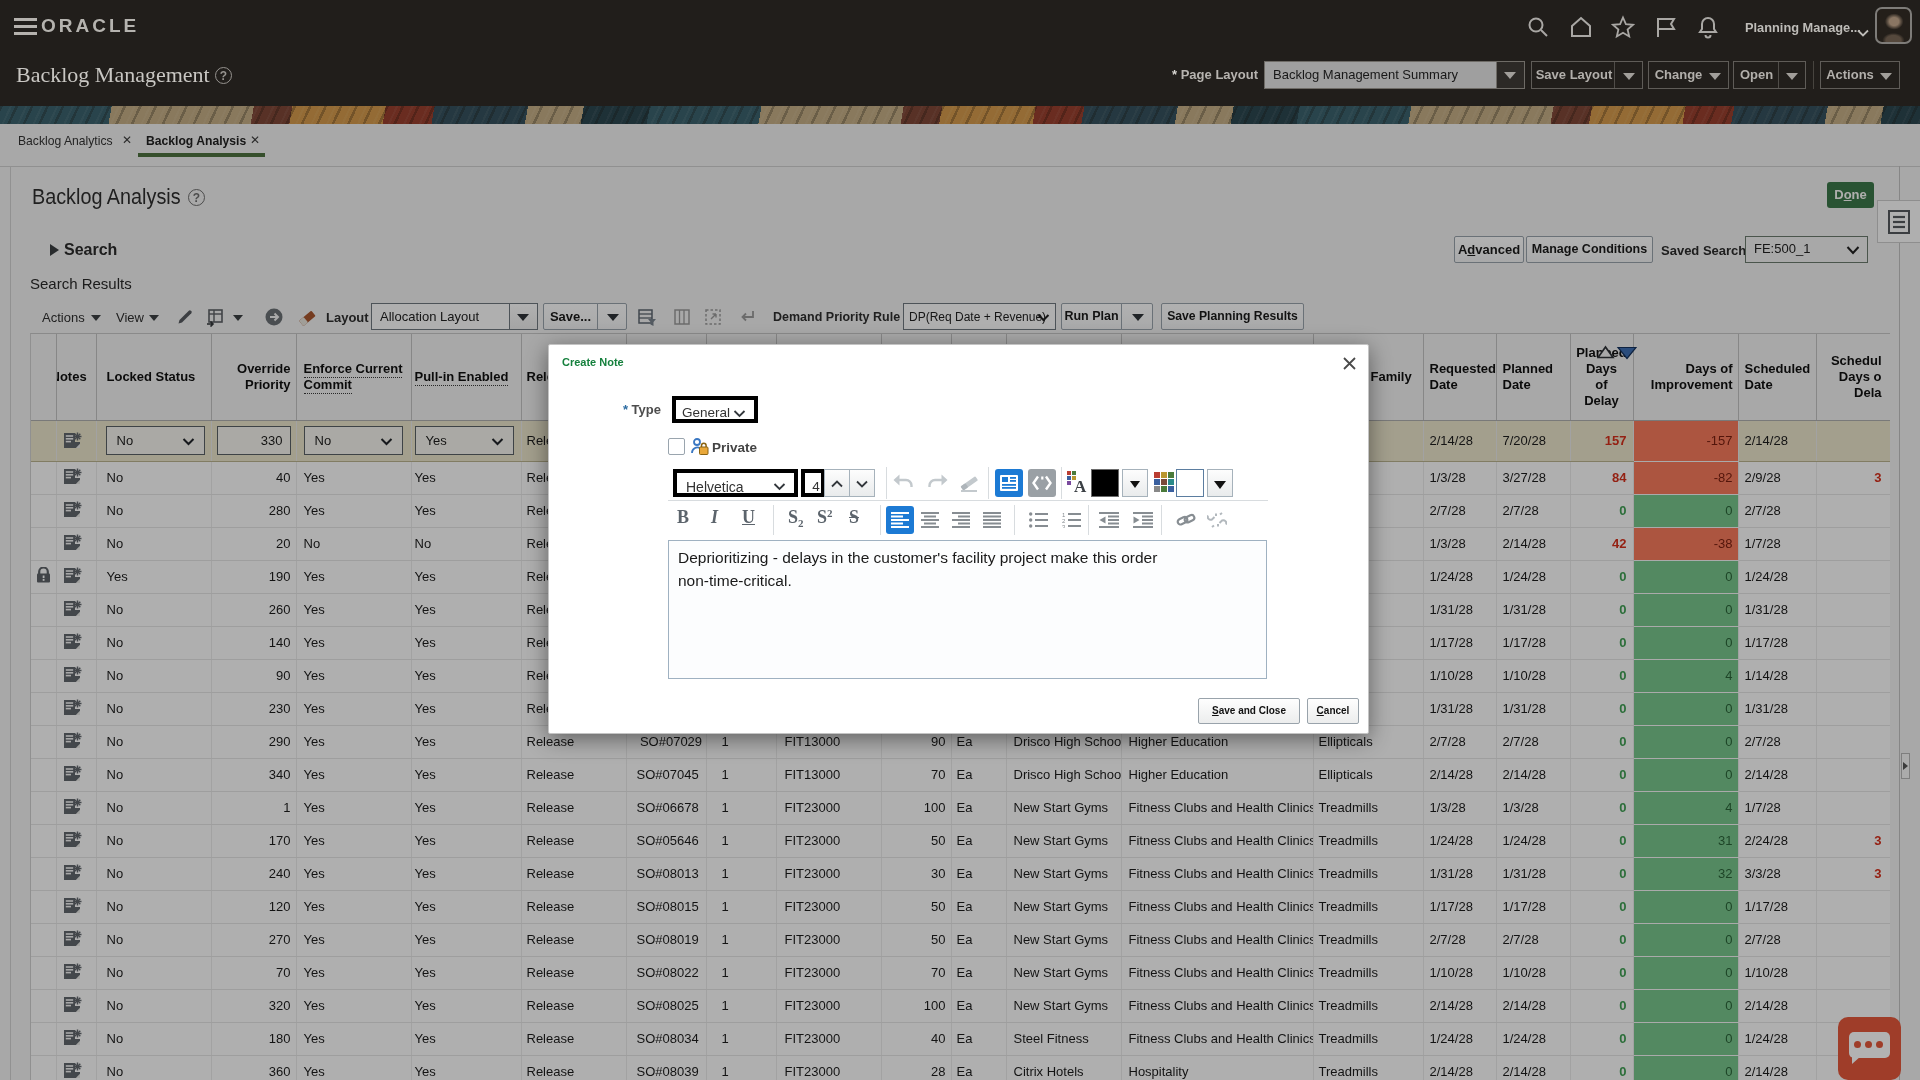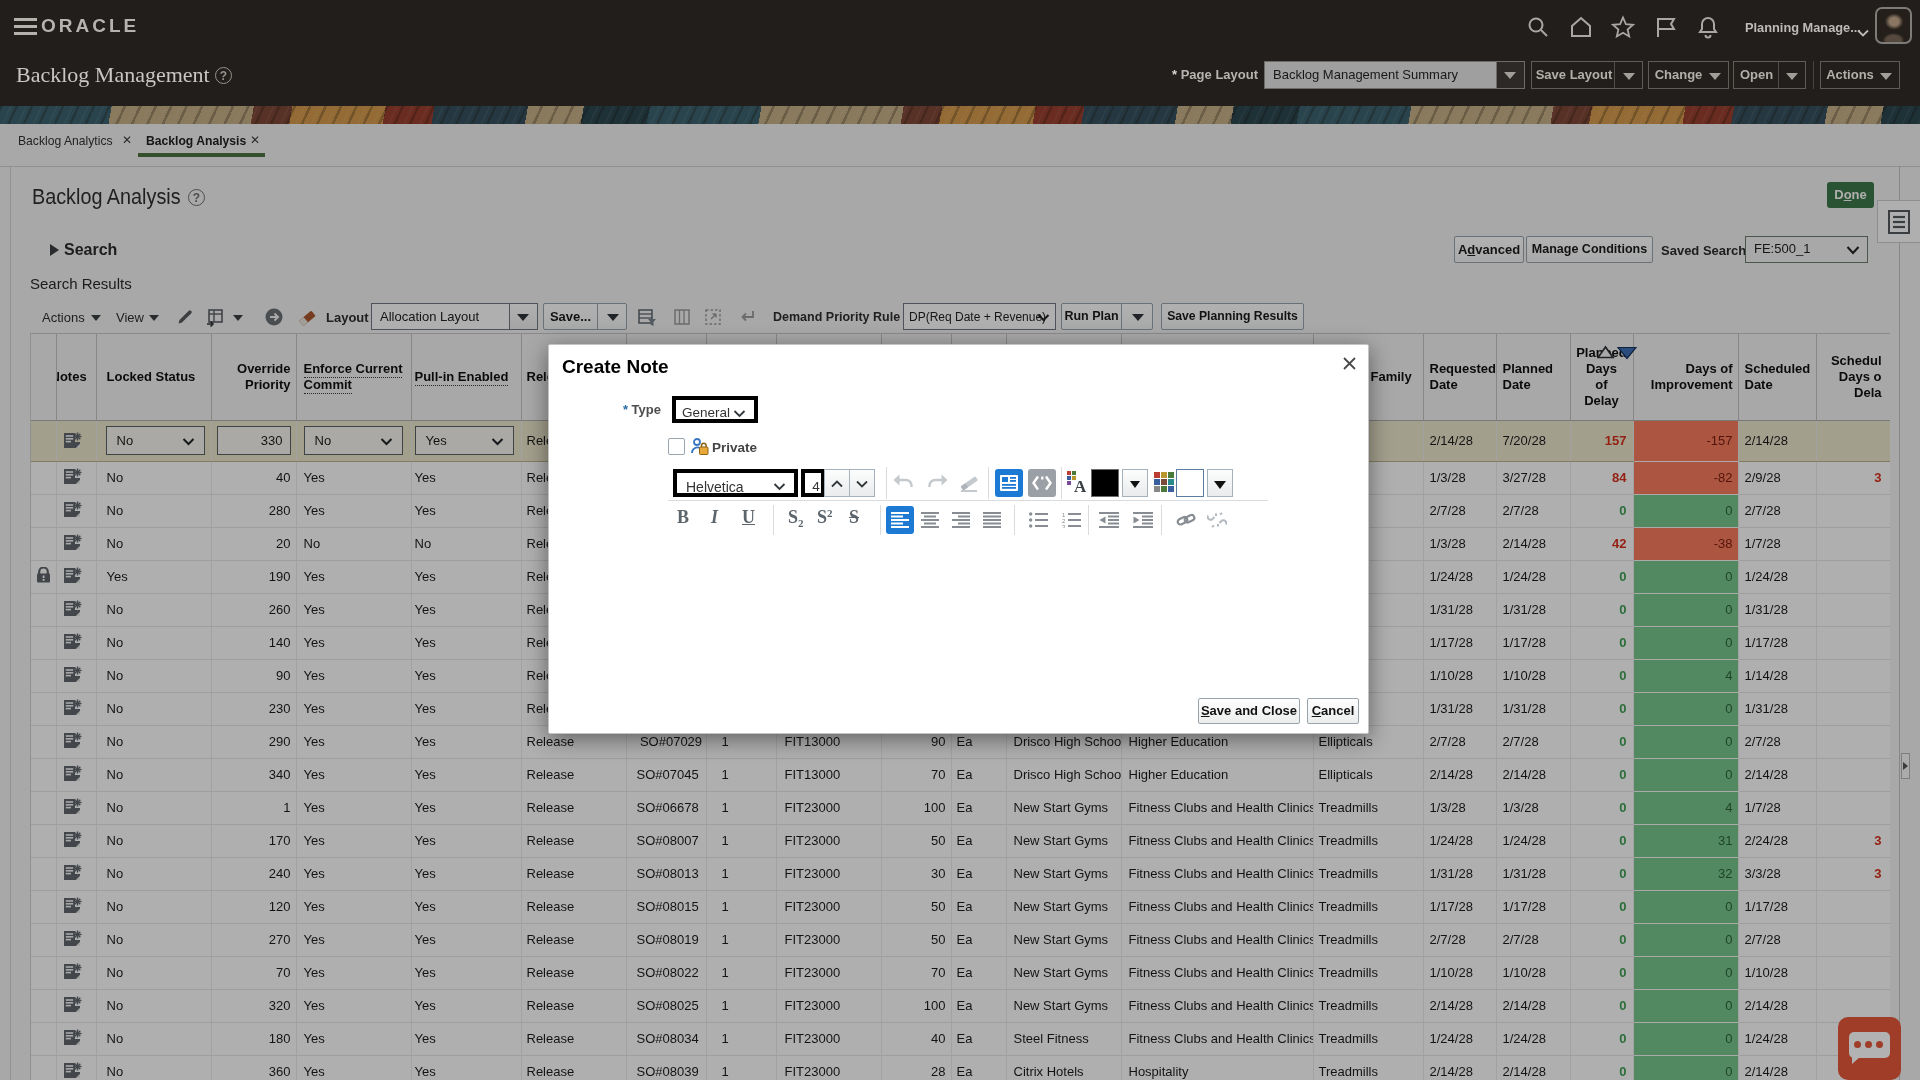--- a/index.html
+++ b/index.html
@@ -12,21 +12,21 @@
 #tbl{position:absolute;left:30px;top:333px;width:1860px;height:747px;overflow:hidden;border-top:1px solid #c6c6c6;border-left:1px solid #cfcfcf;}
 #tbl table{border-collapse:collapse;table-layout:fixed;width:1860px;font-size:13px;color:#1c1c1c;}
 #tbl td{border-right:1px solid #e8e8e8;border-bottom:1px solid #e2e2e2;background:#fbfbfb;white-space:nowrap;overflow:hidden;}
 #tbl tr.sel td{background:#eae4cb;border-bottom:1px solid #b9b28f;border-top:1px solid #b9b28f;}
 #tbl th{border-right:1px solid #c2c2c2;border-bottom:1px solid #aeaeae;font-size:13px;color:#111;vertical-align:middle;line-height:16px;background:#f1f1f1;}
 .dot{border-bottom:1px dotted #3a3a3a;padding-bottom:1px;}
 .ctl{display:inline-block;height:29px;border:1px solid #5a6165;background:#f4f3ec;font-size:13px;line-height:27px;padding-left:10px;position:relative;vertical-align:middle;}
 .ctl .chv{position:absolute;right:9px;top:11px;}
 #overlay{position:absolute;left:0;top:106px;width:1920px;height:974px;background:rgba(0,0,0,0.30);}
 #modal{position:absolute;left:548px;top:344px;width:821px;height:390px;background:#fff;border:1px solid #c4c4c4;border-radius:2px;box-shadow:0 5px 22px rgba(0,0,0,0.45);font-size:13px;color:#333;}
-.mbtn{position:absolute;height:26px;border:1px solid #99a3ab;background:linear-gradient(#fefefe,#eceded);color:#111;font-size:13px;font-weight:bold;text-align:center;line-height:24px;border-radius:2px;}
+.mbtn{position:absolute;height:26px;border:1px solid #99a3ab;background:linear-gradient(#fefefe,#eceded);color:#111;font-size:10px;font-weight:bold;text-align:center;line-height:24px;border-radius:2px;}
 .tb1{position:absolute;height:28px;border:4px solid #000000;background:#fff;}
 .tbb{position:absolute;width:26px;height:28px;border:1px solid #a6b2bb;background:linear-gradient(#fdfdfd,#e9ebec);text-align:center;}
 .sep{position:absolute;width:1px;background:#d8dcdf;}
 .srf{font-family:"Liberation Serif",serif;color:#5c646c;font-size:18px;font-weight:bold;}
 
 #banner{background:
  repeating-linear-gradient(100deg,
   #3c626e 0 110px, #c4ae86 110px 250px, #7e4737 250px 288px, #d49a4c 288px 380px,
   #983f2f 380px 428px, #35515d 428px 520px, #c4ae86 520px 575px, #2c4750 575px 640px);
 }
@@ -699,21 +699,21 @@
                   <line x1="16.3" y1="1.7" x2="10.7" y2="7.3"></line>
                 </g>
                 <path d="M11 10 H16 V16 H11 Z" fill="#61666c"></path>
                 <path d="M16 16 L11.8 16 L16 11.8 Z" fill="#e8e8e6"></path>
               </svg></td>
             <td style="padding:0 0 0 10px;">No</td>
             <td style="text-align:right;padding:0 5px 0 0;">170</td>
             <td style="padding:0 0 0 7px;">Yes</td>
             <td style="padding:0 0 0 3px;">Yes</td>
             <td style="padding:0 0 0 5px;">Release</td>
-            <td style="padding:0 0 0 10px;">SO#08007</td>
+            <td style="padding:0 0 0 10px;">SO#05646</td>
             <td style="padding:0 0 0 15px;">1</td>
             <td style="padding:0 0 0 8px;">FIT23000</td>
             <td style="text-align:right;padding:0 5px 0 0;">50</td>
             <td style="padding:0 0 0 5px;">Ea</td>
             <td style="padding:0 0 0 7px;white-space:nowrap;overflow:hidden;">New Start Gyms</td>
             <td style="padding:0 0 0 7px;white-space:nowrap;overflow:hidden;">Fitness Clubs and Health Clinics</td>
             <td style="padding:0 0 0 5px;">Treadmills</td>
             <td style="padding:0 0 0 6px;">1/24/28</td>
             <td style="padding:0 0 0 6px;">1/24/28</td>
             <td style="text-align:right;padding:0 6px 0 0;color:#3f9e53;font-weight:bold;">0</td>
@@ -989,21 +989,21 @@
     <div style="position:absolute;left:11px;top:15px;width:41px;height:26px;background:#fff;border-radius:5px;"></div>
     <div style="position:absolute;left:14px;top:39px;width:0;height:0;border-top:8px solid #fff;border-right:9px solid transparent;"></div>
     <div style="position:absolute;left:16px;top:24px;width:7px;height:7px;border-radius:50%;background:#e4583c;"></div>
     <div style="position:absolute;left:27px;top:24px;width:7px;height:7px;border-radius:50%;background:#e4583c;"></div>
     <div style="position:absolute;left:38px;top:24px;width:7px;height:7px;border-radius:50%;background:#e4583c;"></div>
   </div>
 </div>
 <div id="overlay"></div>
 
 <div id="modal">
-  <div class="abs" style="left:13px;top:11px;font-size:19px;font-weight:bold;color:#000000;">Create Note</div>
+  <div class="abs" style="left:13px;top:11px;font-size:11px;font-weight:bold;color:#15803d;">Create Note</div>
   <svg width="15" height="15" viewBox="0 0 15 15" style="position:absolute;right:11px;top:11px;">
       <path d="M2 2 L13 13 M13 2 L2 13" stroke="#4a4a4a" stroke-width="1.8"></path>
     </svg>
   <div class="abs" style="left:58px;top:57px;width:54px;text-align:right;font-size:13px;font-weight:bold;color:#4d4d4d;white-space:nowrap;"><span style="color:#2d6ca2;">*</span> Type</div>
   <div class="abs tb1" style="left:123px;top:51px;width:86px;height:27px;">
      <div style="position:absolute;left:6px;top:5px;font-size:13.5px;color:#333;">General</div>
      <svg width="13" height="8" viewBox="0 0 13 8" style="position:absolute;right:8px;top:10px;">
         <path d="M1.5 1 L6.5 6 L11.5 1" fill="none" stroke="#33373c" stroke-width="1.8"></path>
       </svg>
   </div>
@@ -1197,16 +1197,19 @@
         <g fill="none" stroke="#b2b8bd" stroke-width="2">
           <path d="M12.5 12 L15 9.5 a3 3 0 0 1 4 4"></path>
           <path d="M7.5 6 L5 8.5 a3 3 0 0 1-4-4"></path>
           <line x1="9" y1="2.5" x2="9" y2="5"></line>
           <line x1="11" y1="13" x2="11" y2="15.5"></line>
           <line x1="13" y1="3.5" x2="15" y2="2"></line>
           <line x1="5" y1="16" x2="7" y2="14.5"></line>
         </g>
       </svg></div>
 
+  <div class="abs" style="left:119px;top:195px;width:599px;height:139px;border:1px solid #9fb1c1;background:#fcfdfe;">
+    <div style="position:absolute;left:9px;top:5px;font-size:15.5px;color:#1a1a1a;line-height:23px;">Deprioritizing - delays in the customer's facility project make this order<br>non-time-critical.</div>
+  </div>
 
   <div class="mbtn" style="left:649px;top:353px;width:102px;"><span style="text-decoration:underline;">S</span>ave and Close</div>
   <div class="mbtn" style="left:758px;top:353px;width:52px;"><span style="text-decoration:underline;">C</span>ancel</div>
 </div>
 
 </body></html>

